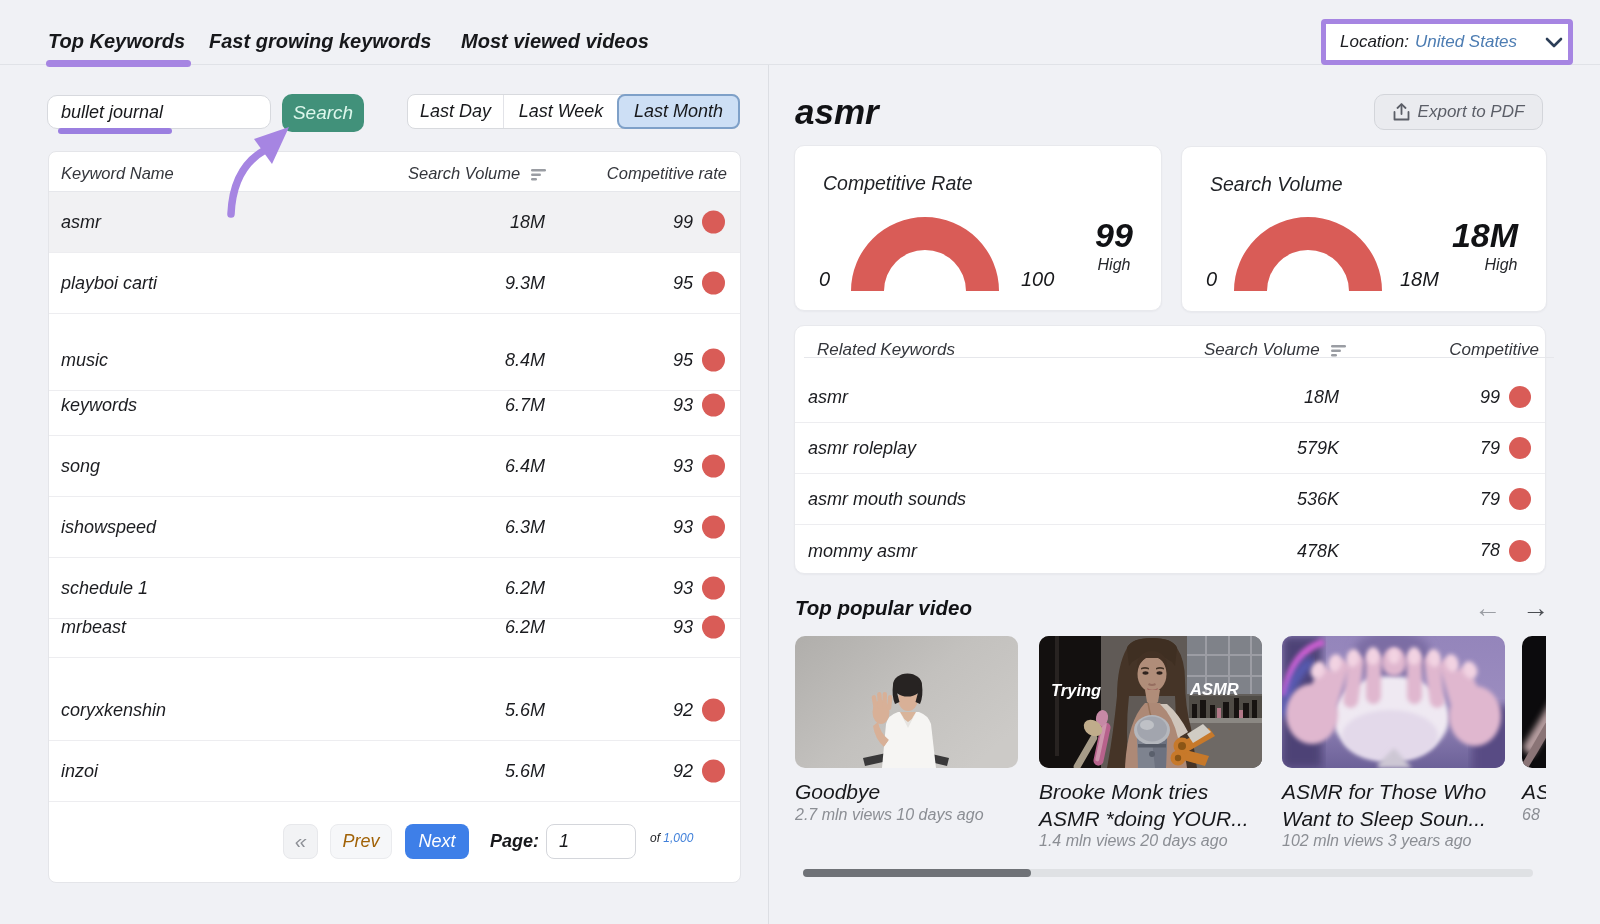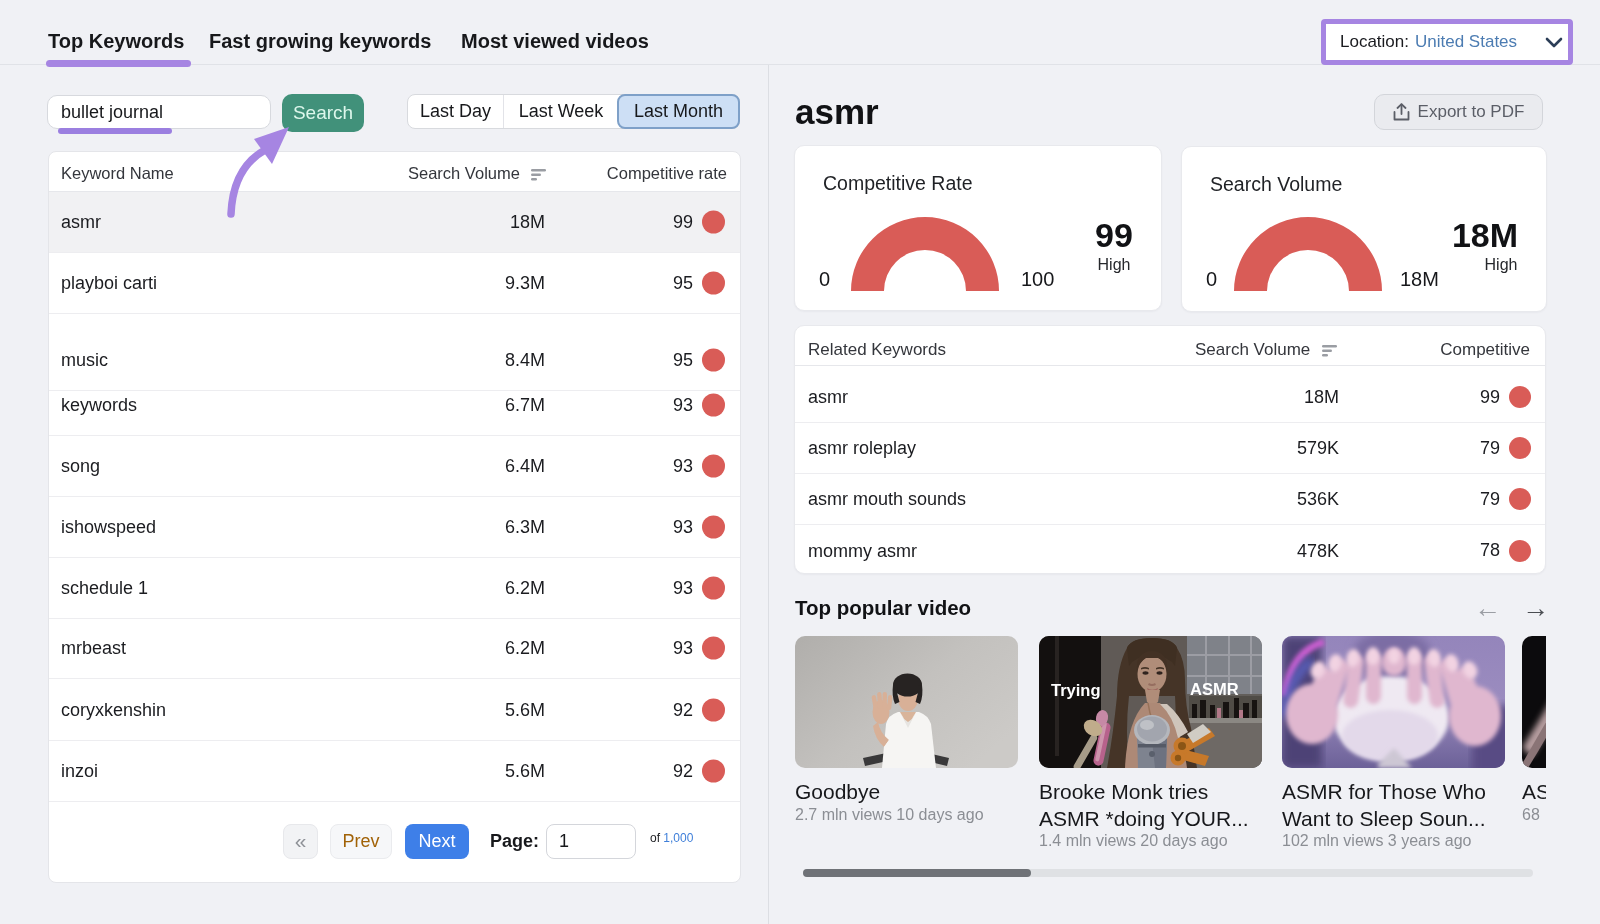--- a/index.html
+++ b/index.html
@@ -1,18 +1,18 @@
 <!DOCTYPE html>
 <html><head>
 <meta charset="utf-8">
 <style>
 * { margin:0; padding:0; box-sizing:border-box; }
 html,body { width:1600px; height:924px; background:#f0f1f5; font-family:"Liberation Sans", sans-serif; color:#17181b; overflow:hidden; }
 .abs { position:absolute; }
-#page { position:relative; width:1600px; height:924px; }
+#page { position:relative; width:1600px; height:924px;font-style:italic; }
 
 
 #navline { top:64px; left:0; width:1600px; height:1px; background:#e0e2e7; }
 .navitem { top:30px; font-size:20px; font-weight:bold; color:#17181b; white-space:nowrap; }
 #nav1 { left:48px; }
 #nav2 { left:209px; }
 #nav3 { left:461px; }
 #navunder { left:46px; top:60px; width:145px; height:7px; background:#a685e2; border-radius:4px; }
 #locbox { left:1321px; top:19px; width:252px; height:46px; border:5px solid #a685e2; background:#fff; border-radius:4px; }
 #loctext { left:1340px; top:32px; font-size:17px; color:#1a1b1f; }
@@ -49,21 +49,21 @@
 .gcard { top:145px; height:166px; background:#fff; border:1px solid #e8e9ed; border-radius:10px; box-shadow:0 1px 2px rgba(20,20,40,0.04); }
 #gcard1 { left:794px; width:368px; }
 #gcard2 { left:1181px; width:366px; }
 .gtitle { left:28px; top:26px; font-size:19.5px; color:#1f2125; position:absolute; }
 .gbig { font-size:34px; font-weight:bold; color:#111215; position:absolute; text-align:center; }
 .ghigh { font-size:16px; color:#26282c; position:absolute; text-align:center; }
 .glab { font-size:20px; color:#17181b; position:absolute; }
 
 
 #relcard { left:794px; top:325px; width:752px; height:249px; background:#fff; border:1px solid #e8e9ed; border-radius:10px; box-shadow:0 1px 2px rgba(20,20,40,0.04); }
-#relhead { top:0; height:40px; width:100%; border-bottom:1px solid #e6e7eb; }
+#relhead { top:0; height:32px; width:100%; border-bottom:1px solid #e6e7eb;margin-left:9px; }
 .rrow { left:0; width:100%; height:51px; border-bottom:1px solid #ededf0; }
 .rkw { left:13px; font-size:18px; color:#1b1c20; top:50%; transform:translateY(-50%); position:absolute; }
 .rvol { right:206px; font-size:18px; color:#1b1c20; top:50%; transform:translateY(-50%); position:absolute; }
 .rrate { right:14px; font-size:18px; color:#1b1c20; top:50%; transform:translateY(-50%); position:absolute; display:flex; align-items:center; }
 .rdot { display:inline-block; width:22px; height:22px; border-radius:50%; background:#d95c57; margin-left:9px; }
 
 
 #vidtitle { left:795px; top:596px; font-size:20.5px; font-weight:bold; color:#111215; }
 #carousel { left:795px; top:636px; width:751px; height:215px; overflow:hidden; position:absolute; }
 .vcard { position:absolute; top:0; }
@@ -139,21 +139,21 @@
     <div class="abs trow" style="top:345px;">
         <span class="kw">ishowspeed</span>
         <span class="vol">6.3M</span>
         <span class="rate">93<span class="dot"></span></span>
       </div>
     <div class="abs trow" style="top:406px;">
         <span class="kw">schedule 1</span>
         <span class="vol">6.2M</span>
         <span class="rate">93<span class="dot"></span></span>
       </div>
-    <div class="abs trow" style="top:466px;padding-left:47px;">
+    <div class="abs trow" style="top:445px;padding-left:47px;">
         <span class="kw">mrbeast</span>
         <span class="vol">6.2M</span>
         <span class="rate">93<span class="dot"></span></span>
       </div>
     <div class="abs trow" style="top:528px;">
         <span class="kw">coryxkenshin</span>
         <span class="vol">5.6M</span>
         <span class="rate">92<span class="dot"></span></span>
       </div>
     <div class="abs trow" style="top:589px;">

